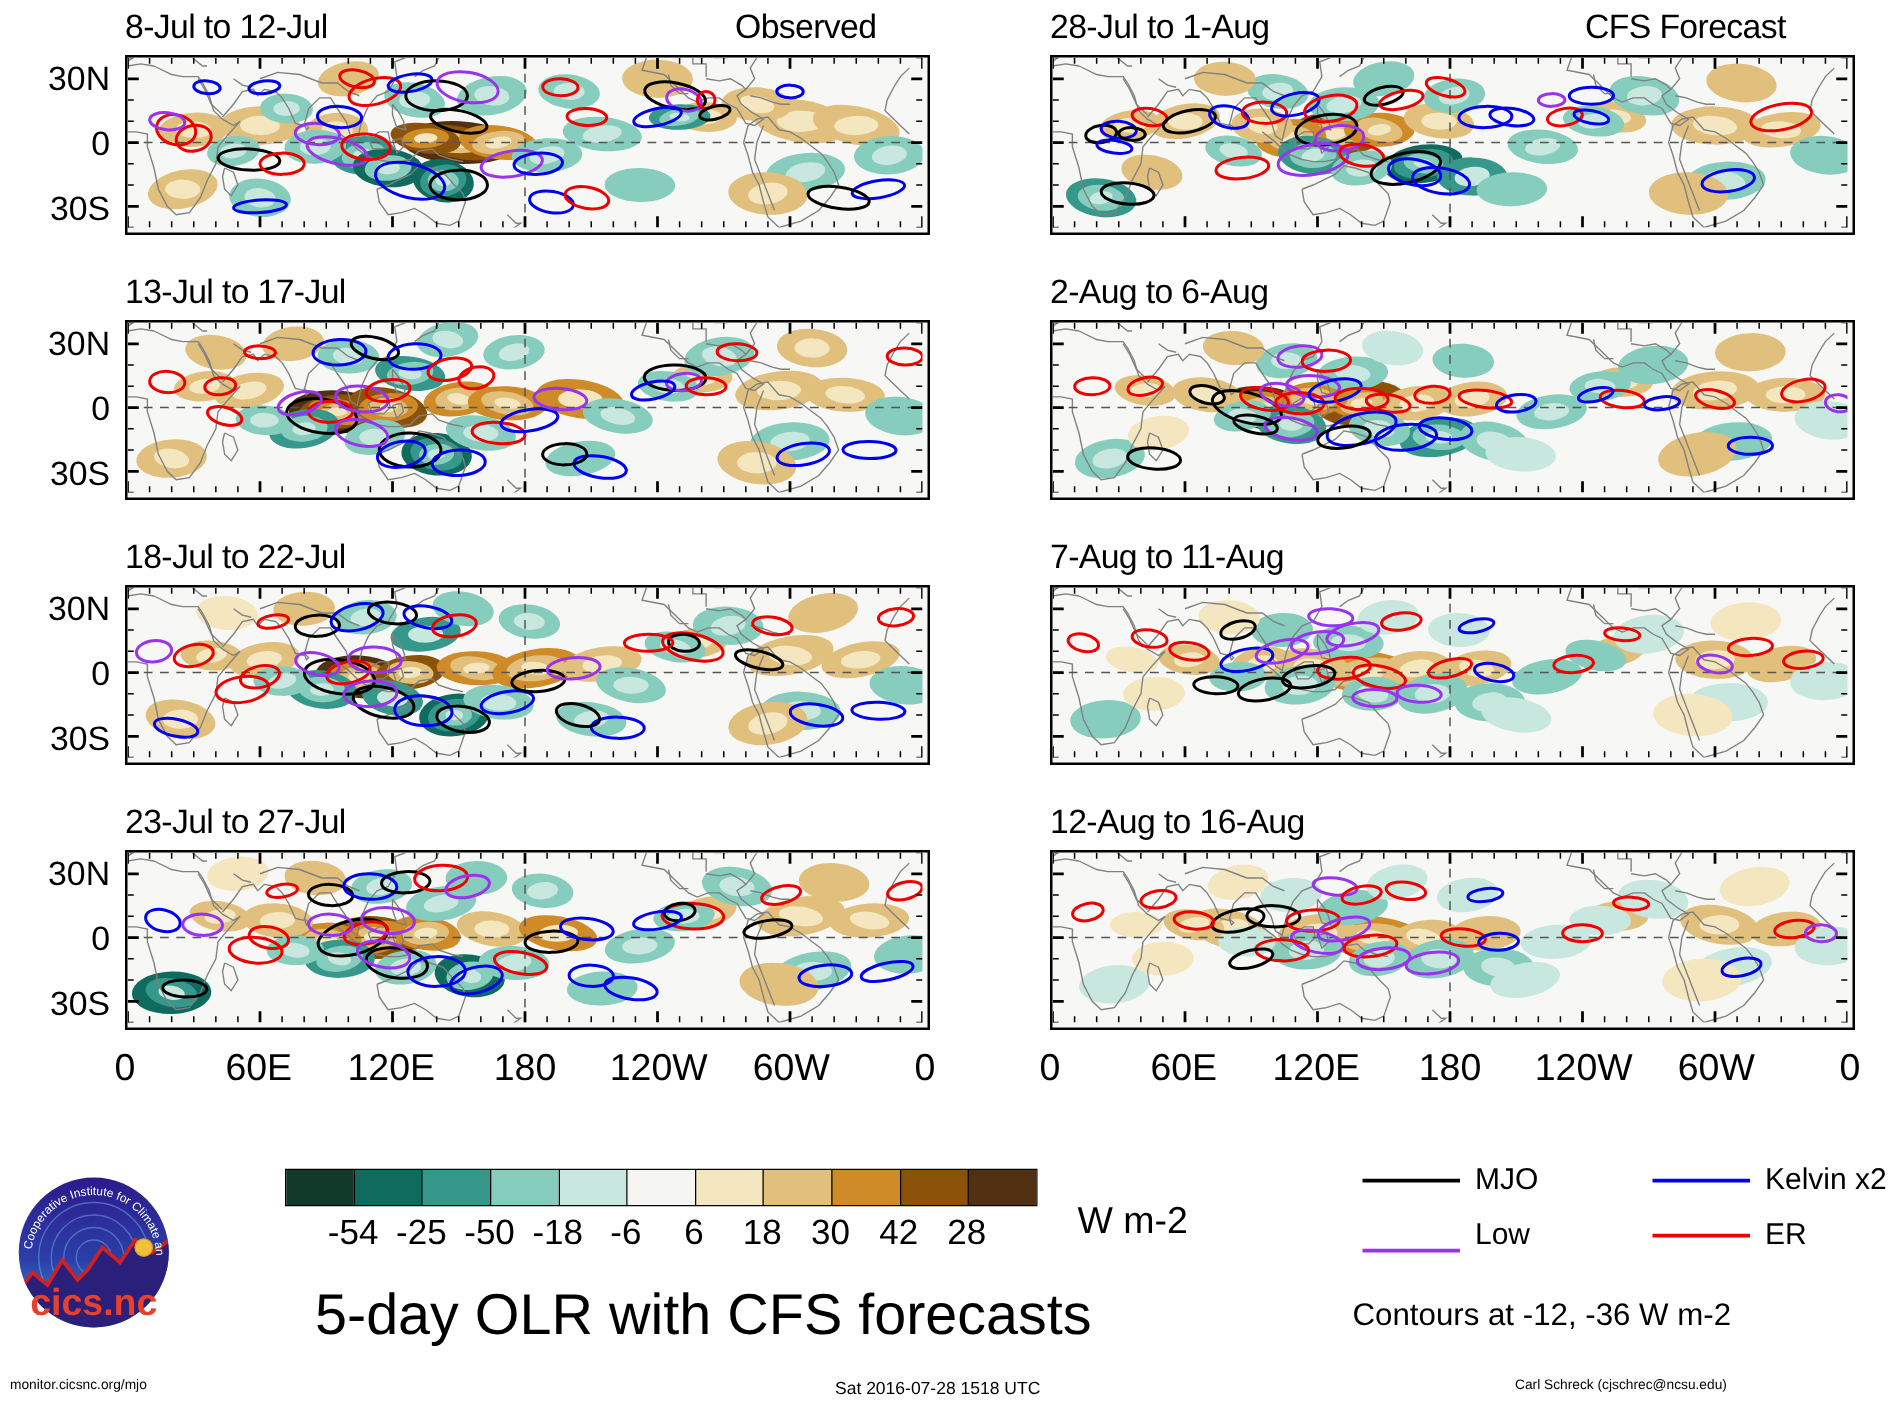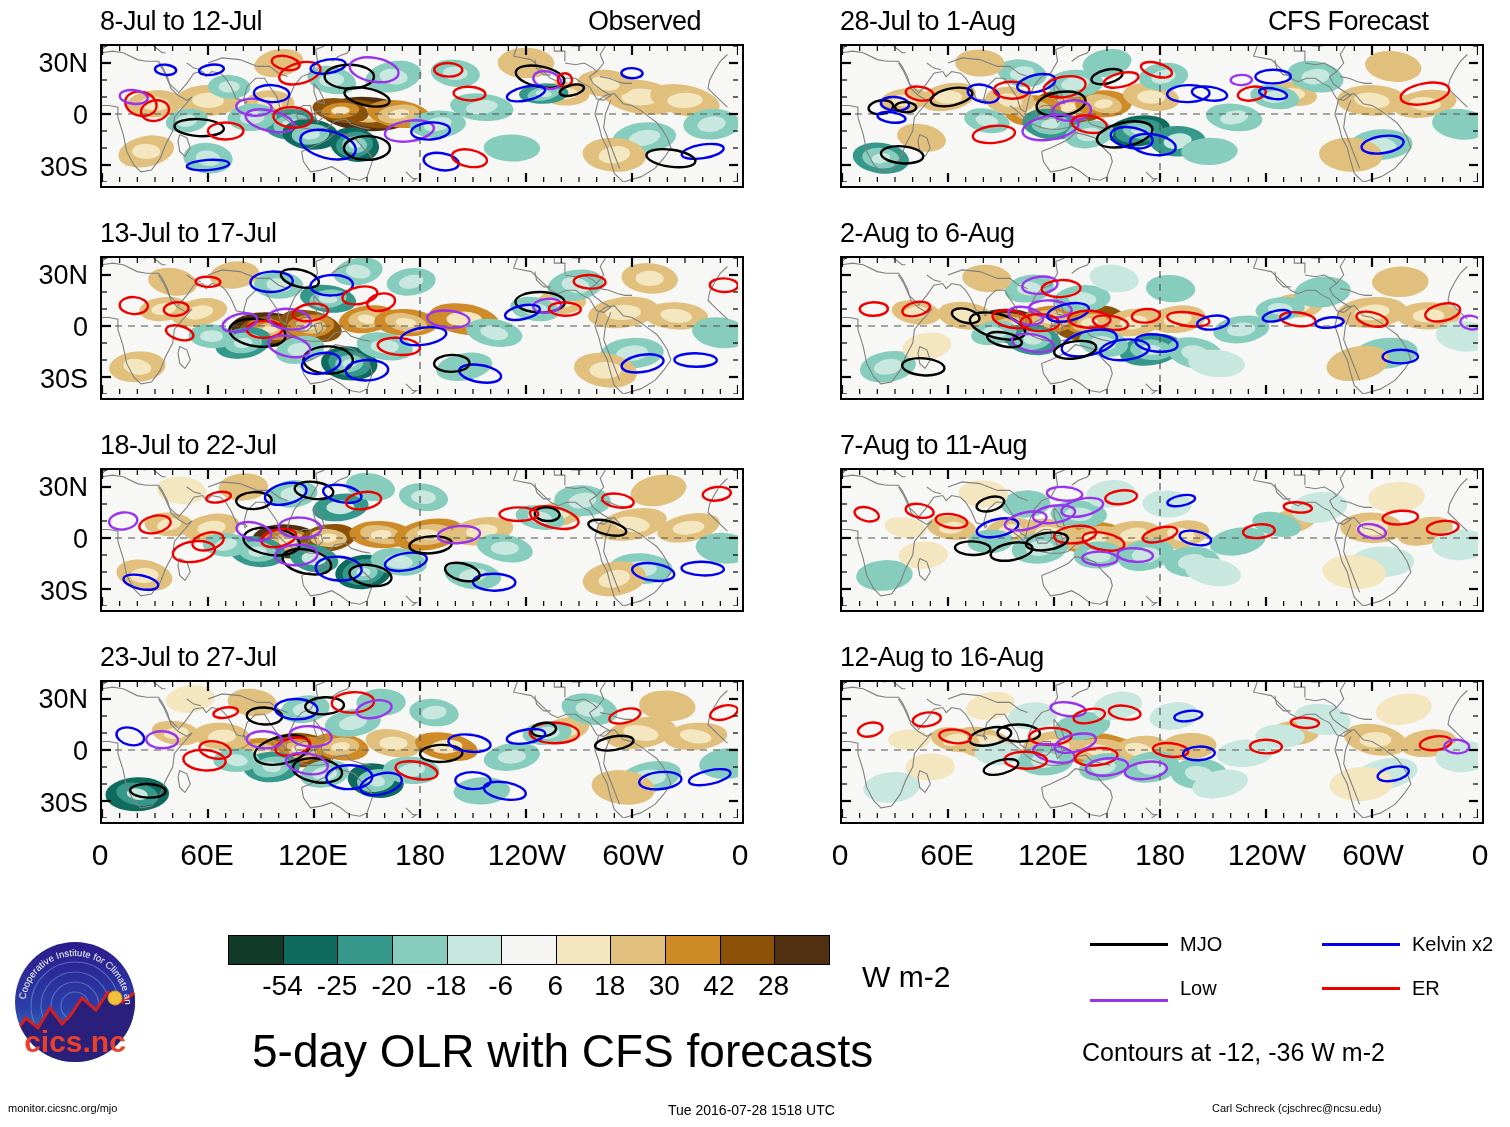--- a/index.html
+++ b/index.html
@@ -19,21 +19,21 @@
   .cbar{position:absolute;display:flex;border:1px solid #000;box-sizing:content-box;}
   .cbar-seg{height:100%;}
   .cbar-lab{position:absolute;font-size:28px;line-height:28px;transform:translateX(-50%);white-space:nowrap;text-align:center;}
   .cbar-units{position:absolute;font-size:30px;line-height:30px;white-space:nowrap;}
 
   .big-title{position:absolute;font-size:46px;line-height:46px;white-space:nowrap;}
 
   .legend{position:absolute;}
   .legend-row{position:absolute;display:flex;align-items:center;gap:12px;}
   .legend-line{width:78px;height:0;border-top:3px solid #000;}
-  .legend-label{font-size:20px;line-height:28px;white-space:nowrap;}
+  .legend-label{font-size:24px;line-height:28px;white-space:nowrap;}
   .legend-note{position:absolute;font-size:25px;line-height:25px;white-space:nowrap;}
 
   .footer-item{position:absolute;font-size:11px;line-height:17px;white-space:nowrap;}
   .footer-center{font-size:14px;}
 
   .logo{position:absolute;width:126px;height:126px;}
 </style>
 </head>
 <body>
 
@@ -1833,21 +1833,21 @@
     <div class="cbar-seg" style="background: rgb(245, 245, 243); width: 9.09091%; border-left: 1px solid rgb(0, 0, 0);"></div>
     <div class="cbar-seg" style="background: rgb(244, 230, 191); width: 9.09091%; border-left: 1px solid rgb(0, 0, 0);"></div>
     <div class="cbar-seg" style="background: rgb(224, 192, 124); width: 9.09091%; border-left: 1px solid rgb(0, 0, 0);"></div>
     <div class="cbar-seg" style="background: rgb(207, 139, 40); width: 9.09091%; border-left: 1px solid rgb(0, 0, 0);"></div>
     <div class="cbar-seg" style="background: rgb(140, 83, 8); width: 9.09091%; border-left: 1px solid rgb(0, 0, 0);"></div>
     <div class="cbar-seg" style="background: rgb(81, 48, 18); width: 9.09091%; border-left: 1px solid rgb(0, 0, 0);"></div>
   </div>
 <div id="cbar-labels" style="position:absolute;left:228px;top:972px;width:600px;height:30px;">
     <div class="cbar-lab" style="left: 54.5455px;">-54</div>
     <div class="cbar-lab" style="left: 109.091px;">-25</div>
-    <div class="cbar-lab" style="left: 163.636px;">-20</div>
+    <div class="cbar-lab" style="left: 163.636px;">-50</div>
     <div class="cbar-lab" style="left: 218.182px;">-18</div>
     <div class="cbar-lab" style="left: 272.727px;">-6</div>
     <div class="cbar-lab" style="left: 327.273px;">6</div>
     <div class="cbar-lab" style="left: 381.818px;">18</div>
     <div class="cbar-lab" style="left: 436.364px;">30</div>
     <div class="cbar-lab" style="left: 490.909px;">42</div>
     <div class="cbar-lab" style="left: 545.455px;">28</div>
   </div>
 <div class="cbar-units" style="left:862px;top:962px;">W m-2</div>
 
@@ -1898,14 +1898,14 @@
       <circle cx="103" cy="58" r="7" fill="#f2c13c" stroke="#d9a21a" stroke-width="1"></circle>
     </g>
     <text font-size="9.5" fill="#ffffff" font-family="'Liberation Sans',sans-serif">
       <textPath href="#arcpath" startOffset="4%">Cooperative Institute for Climate and Satellites</textPath>
     </text>
     <text x="63" y="112" text-anchor="middle" font-size="30" font-weight="bold" fill="#e8402a" font-family="'Liberation Sans',sans-serif">cics.nc</text>
   </svg>
 </div>
 
 <div class="footer-item" style="left:8px;top:1100px;">monitor.cicsnc.org/mjo</div>
-<div class="footer-item footer-center" style="left:668px;top:1102px;">Tue 2016-07-28 1518 UTC</div>
+<div class="footer-item footer-center" style="left:668px;top:1102px;">Sat 2016-07-28 1518 UTC</div>
 <div class="footer-item" style="left:1192px;top:1100px;margin-left:20px;">Carl Schreck (cjschrec@ncsu.edu)</div>
 
 </body></html>

